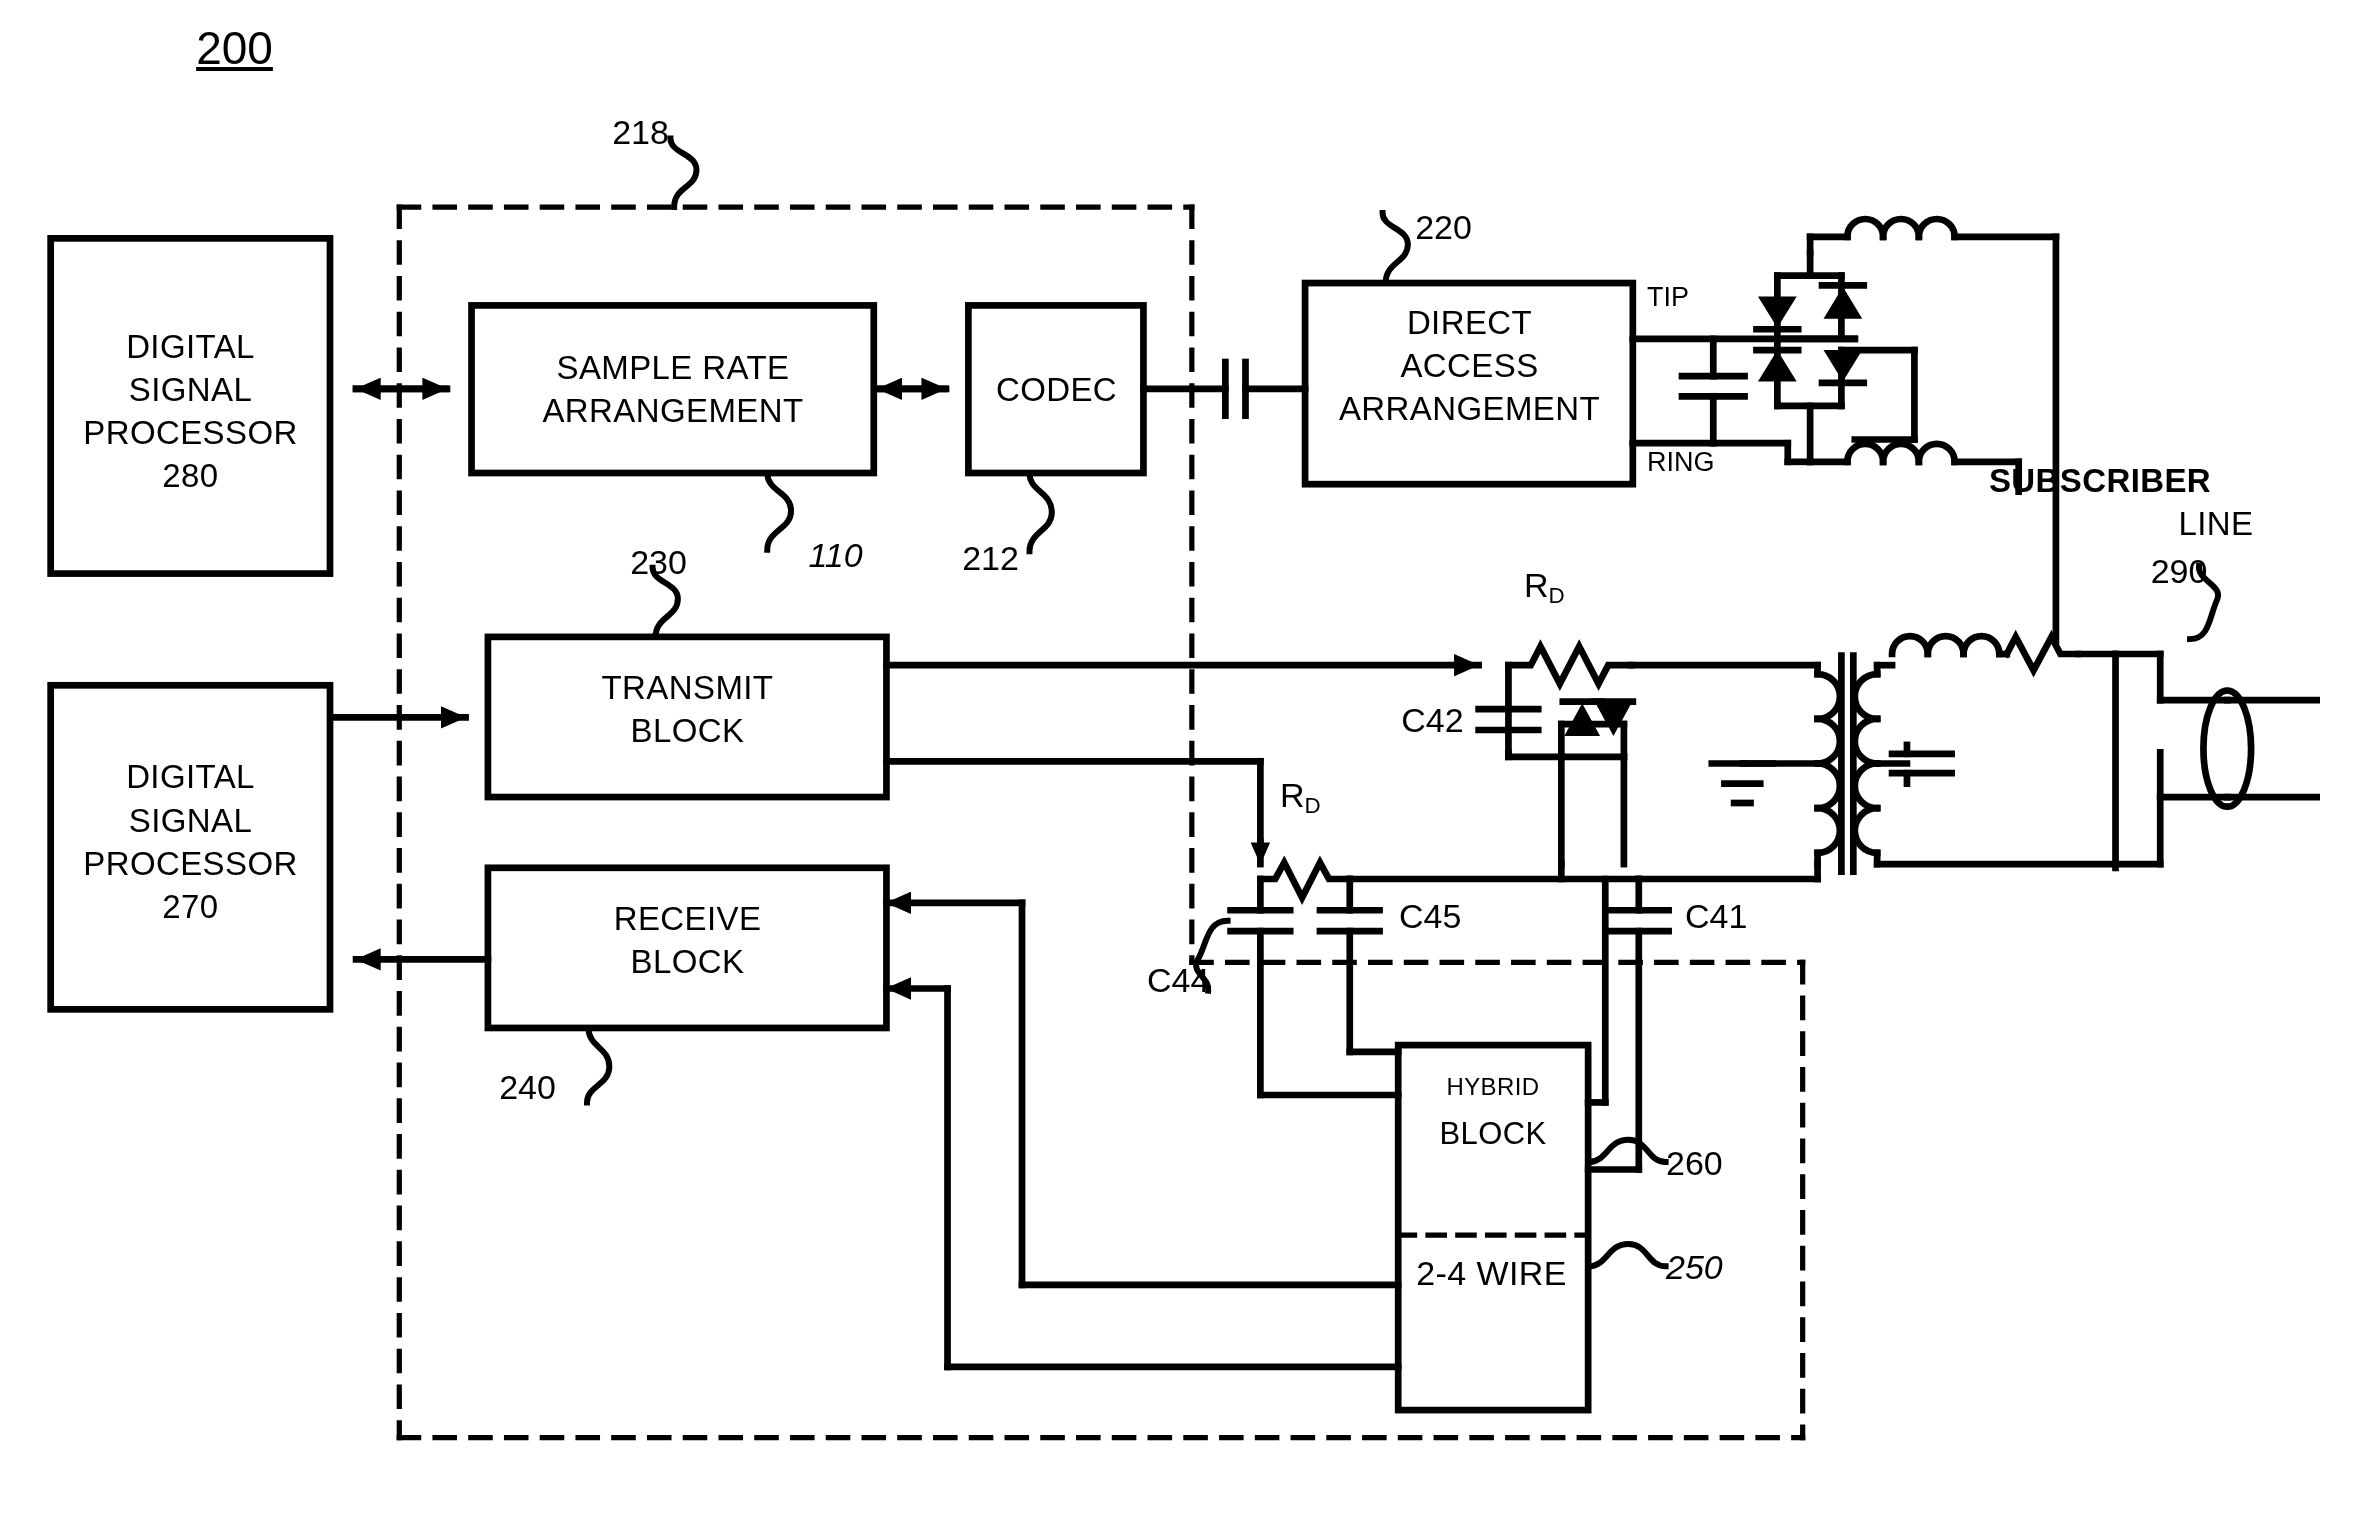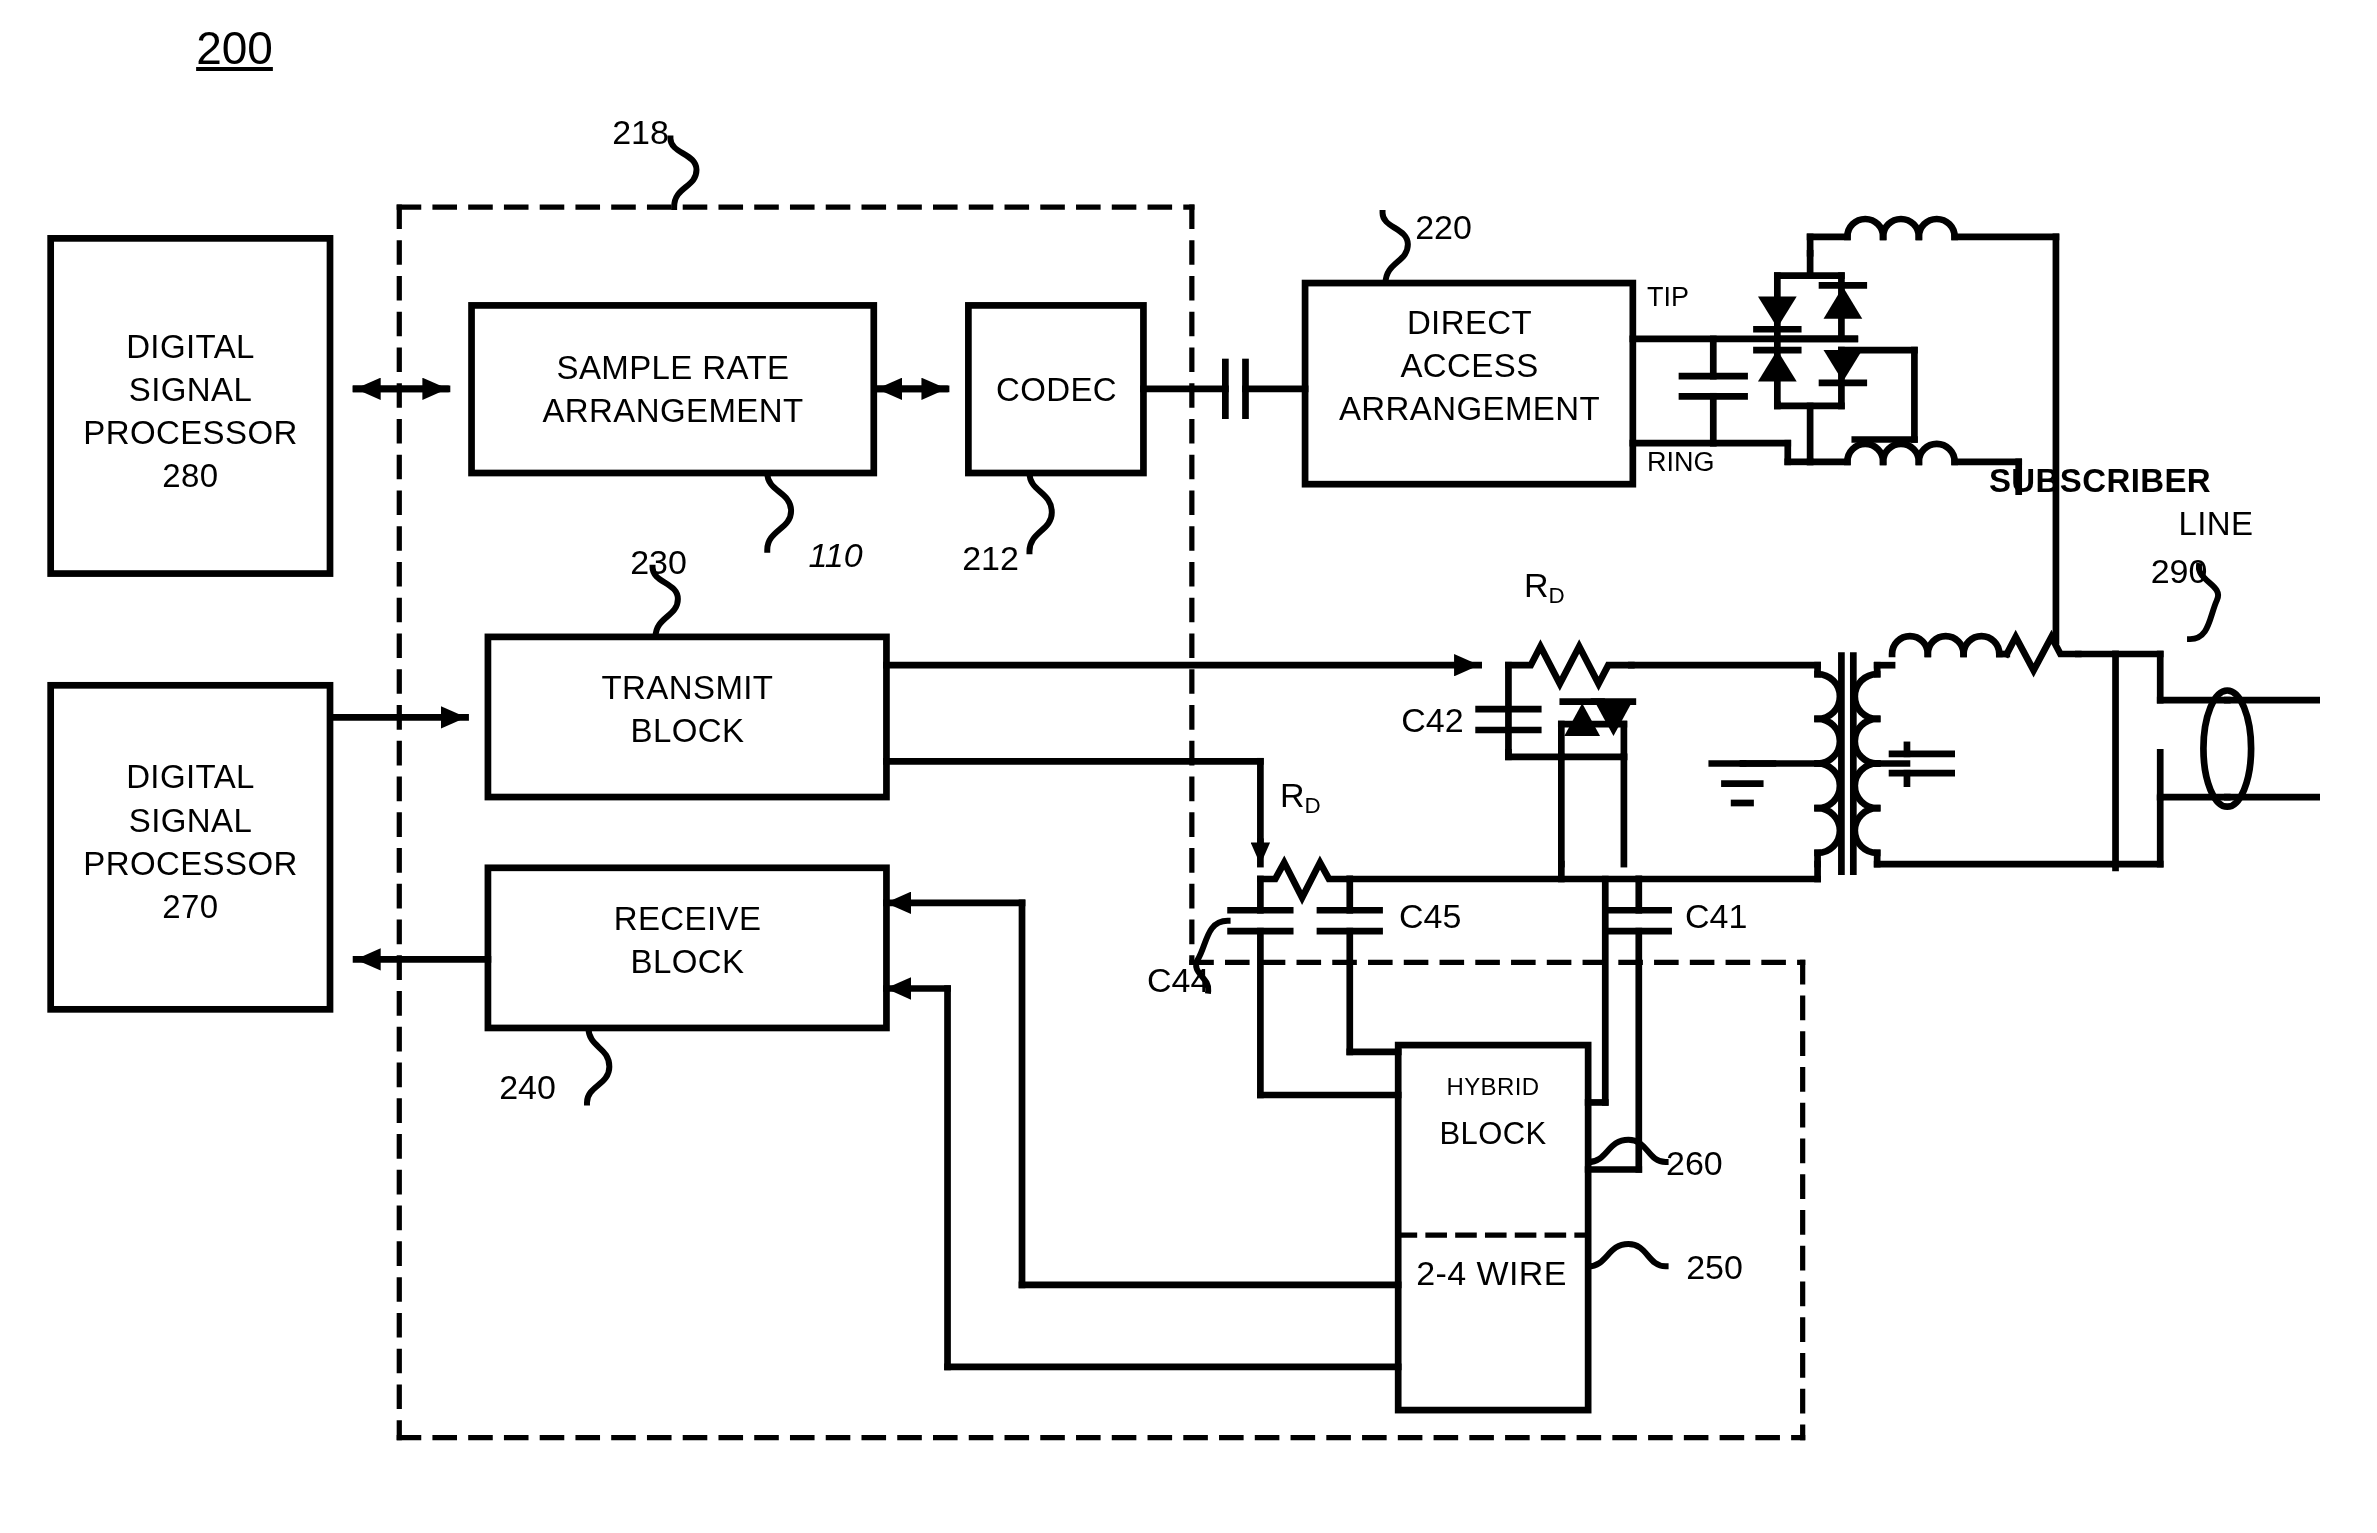--- a/index.html
+++ b/index.html
@@ -361,21 +361,21 @@
   <div class="txt refnum" style="left:614px;top:542px;width:89px;">230</div>
 
   <div class="txt blkLabel" style="left:488px;top:900px;width:399px;">RECEIVE</div>
   <div class="txt blkLabel" style="left:488px;top:943px;width:399px;">BLOCK</div>
   <div class="txt refnum" style="left:483px;top:1067px;width:89px;">240</div>
 
   <div class="txt blkLabel" style="left:1398px;top:1073px;width:190px;font-size:24px;">HYBRID</div>
   <div class="txt blkLabel" style="left:1398px;top:1116px;width:190px;font-size:31px;">BLOCK</div>
   <div class="txt refnum" style="left:1666px;top:1143px;width:97px;text-align:left;">260</div>
   <div class="txt blkLabel" style="left:1393px;top:1253px;width:197px;font-size:34px;">2-4 WIRE</div>
-  <div class="txt refnum" style="left:1666px;top:1247px;width:97px;text-align:center;">250</div>
+  <div class="txt refnum" style="left:1666px;top:1247px;width:97px;text-align:left;font-style:italic;">250</div>
 
   <div class="txt blkLabel" style="left:1940px;top:462px;width:320px;font-weight:bold;">SUBSCRIBER</div>
   <div class="txt blkLabel" style="left:2056px;top:505px;width:320px;">LINE</div>
   <div class="txt refnum" style="left:2112px;top:551px;width:134px;">290</div>
 
   <div class="txt caplabel" style="left:1524px;top:565px;width:82px;text-align:left;">
     <span>R</span><span class="sub">D</span>
   </div>
   <div class="txt caplabel" style="left:1280px;top:775px;width:82px;text-align:left;">
     <span>R</span><span class="sub">D</span>

